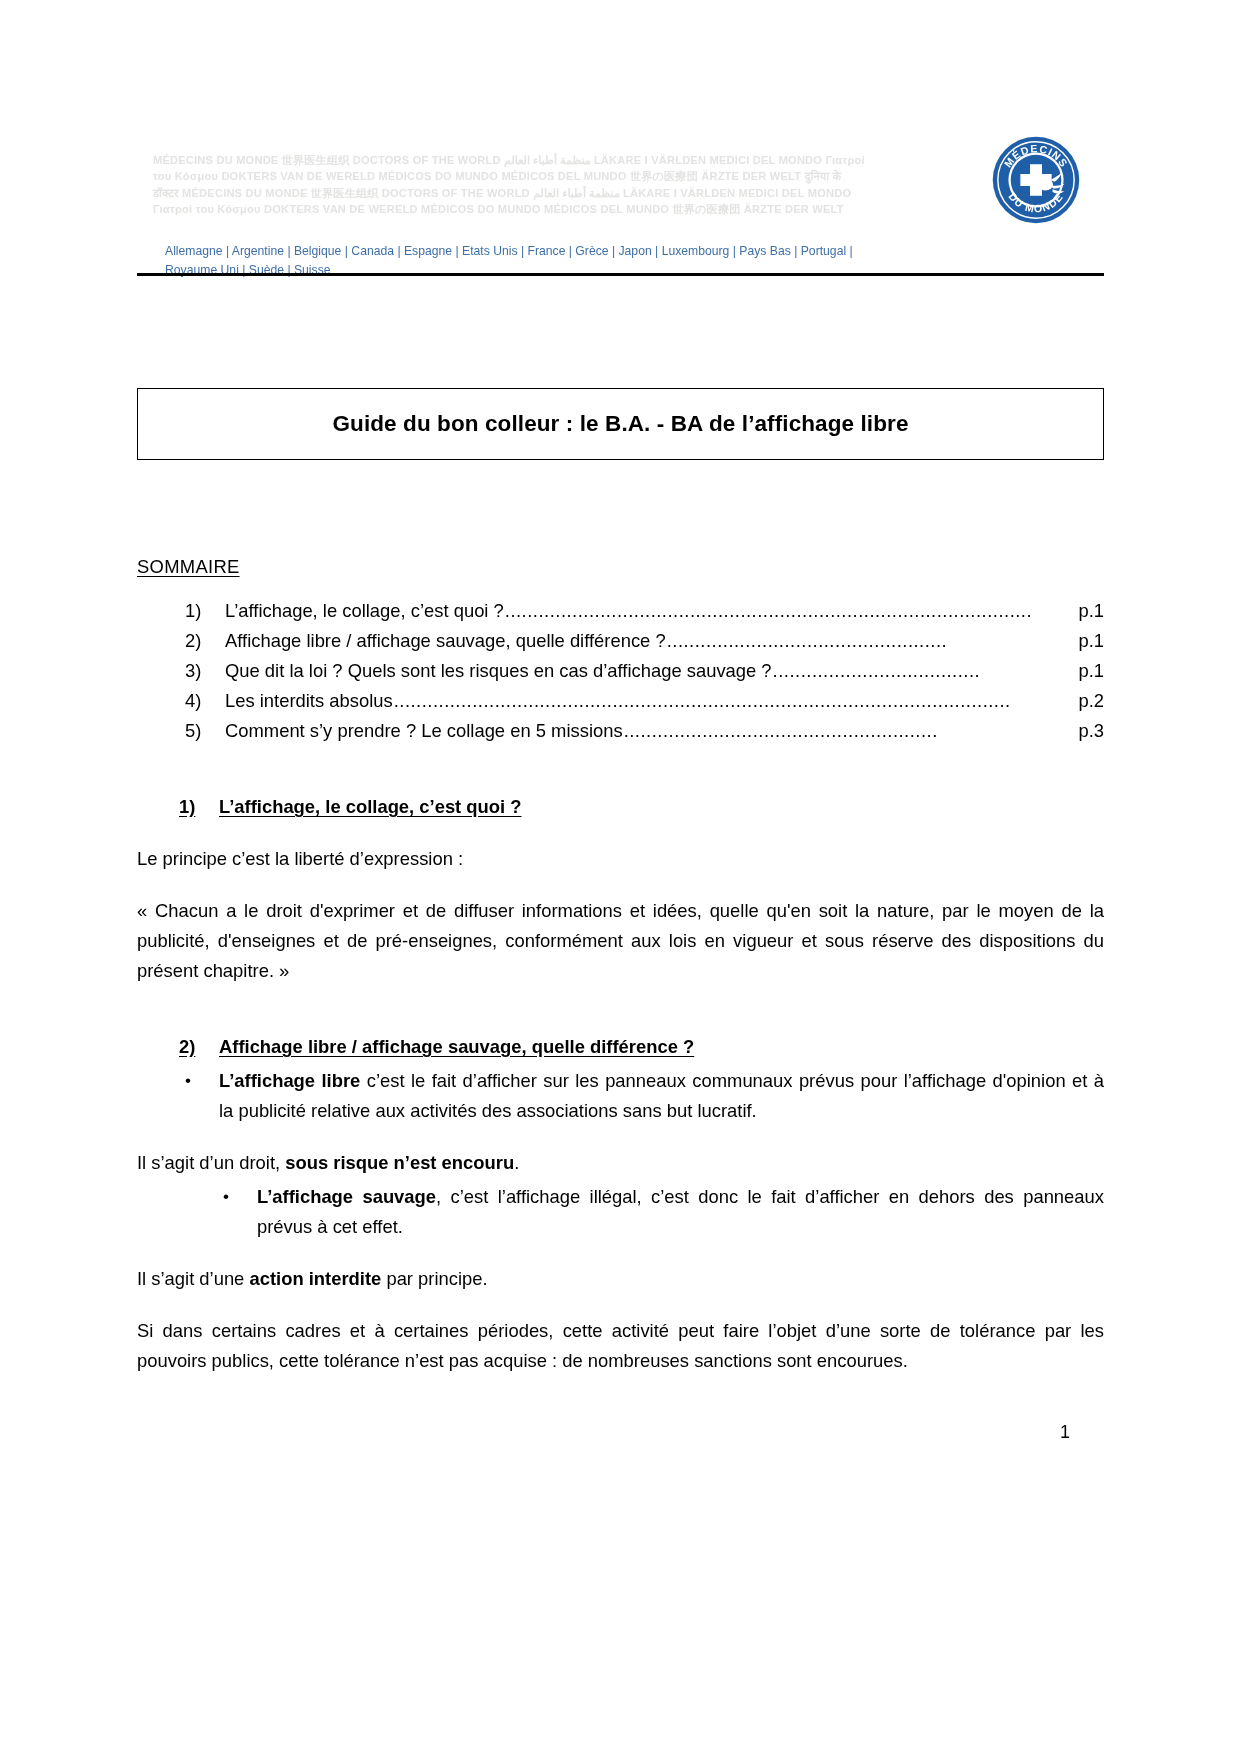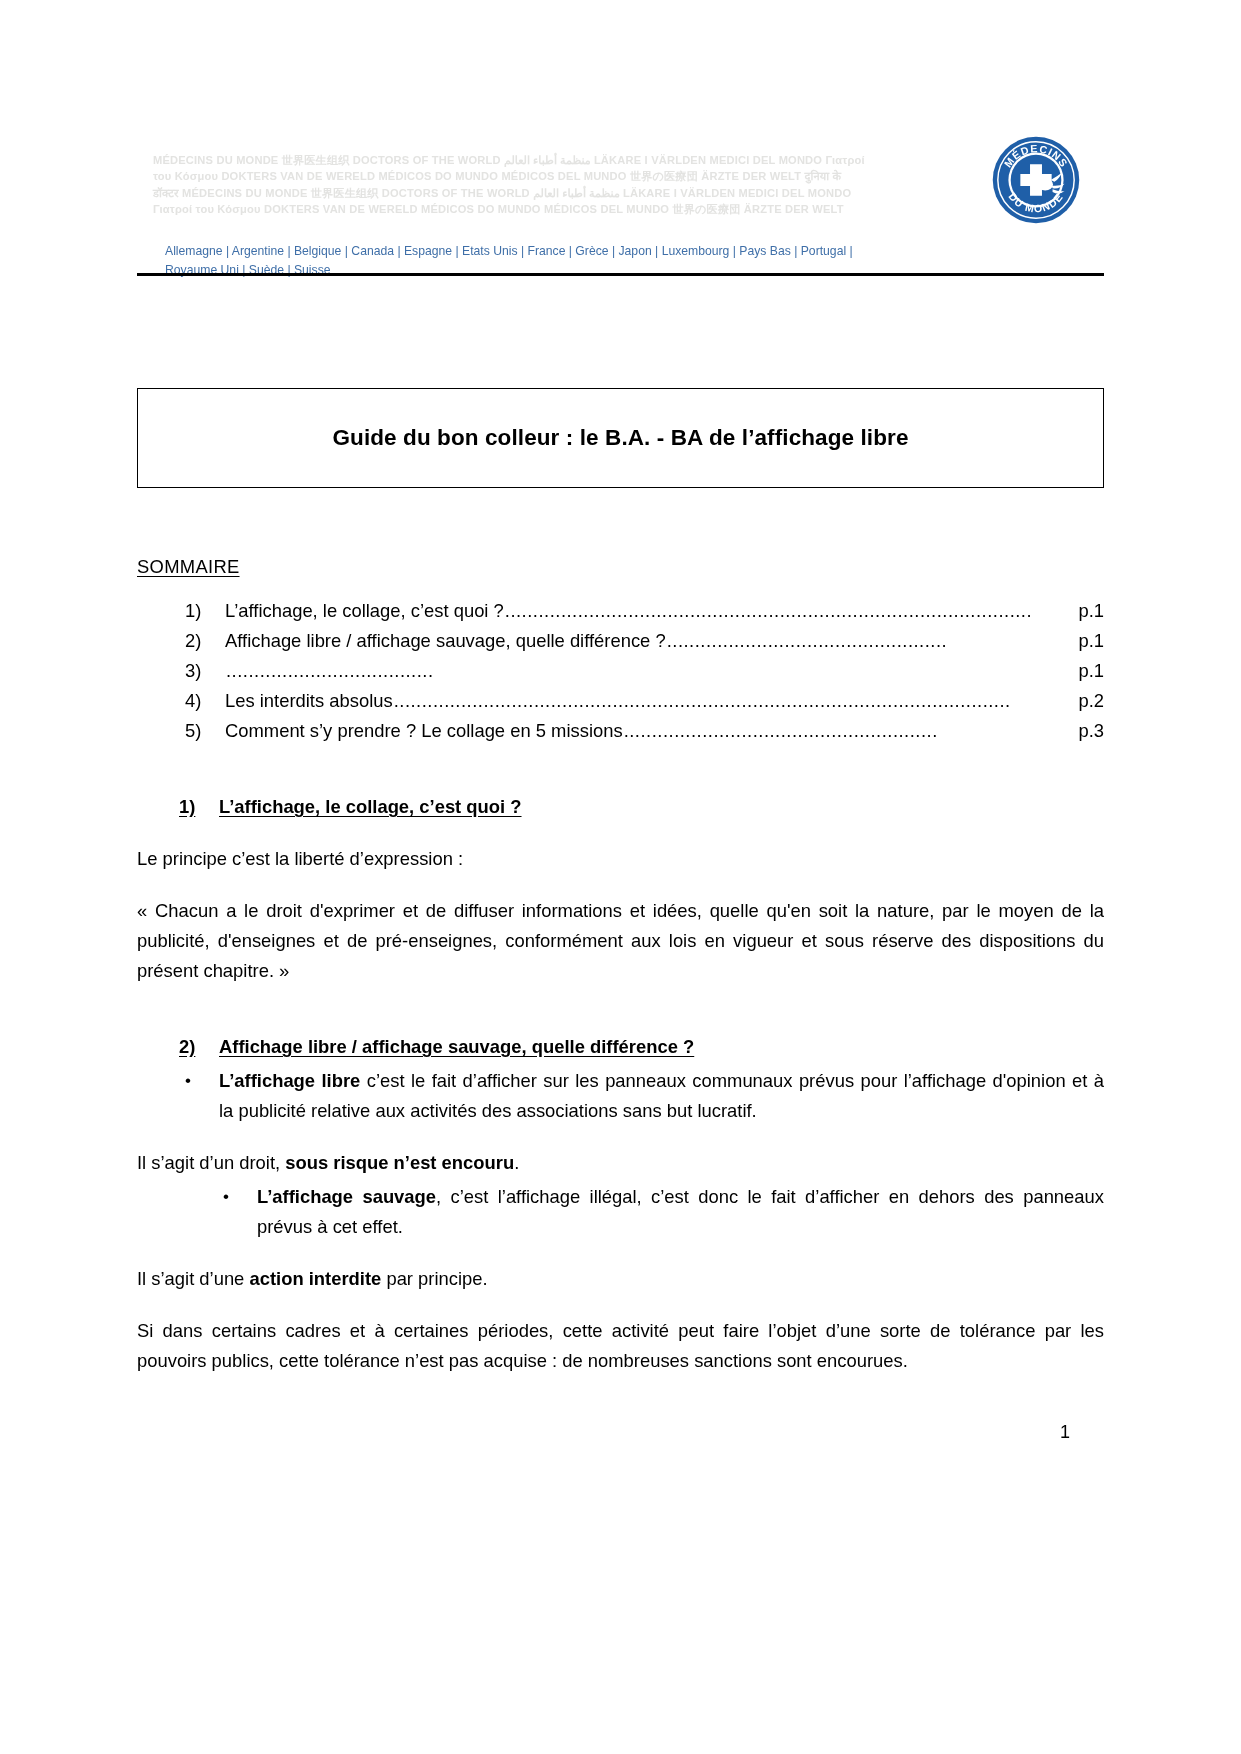--- a/index.html
+++ b/index.html
@@ -71,21 +71,21 @@
     height: 3px;
     background: #000000;
   }
 
   
   .title-box {
     position: absolute;
     left: 137px;
     top: 388px;
     width: 967px;
-    height: 100px;
+    height: 72px;
     border: 1.6px solid #000000;
     box-sizing: border-box;
     display: flex;
     align-items: center;
     justify-content: center;
   }
   .title-box .title-text {
     font-size: 22.5px;
     font-weight: bold;
     letter-spacing: 0.1px;
@@ -238,20 +238,21 @@
         <span class="pg">p.1</span>
       </li>
       <li>
         <span class="num">2)</span>
         <span class="lbl">Affichage libre / affichage sauvage, quelle différence ?</span>
         <span class="dots">..................................................</span>
         <span class="pg">p.1</span>
       </li>
       <li>
         <span class="num">3)</span>
+        <span class="lbl">Que dit la loi ? Quels sont les risques en cas d’affichage sauvage ?</span>
         <span class="dots">.....................................</span>
         <span class="pg">p.1</span>
       </li>
       <li>
         <span class="num">4)</span>
         <span class="lbl">Les interdits absolus</span>
         <span class="dots">..............................................................................................................</span>
         <span class="pg">p.2</span>
       </li>
       <li>

